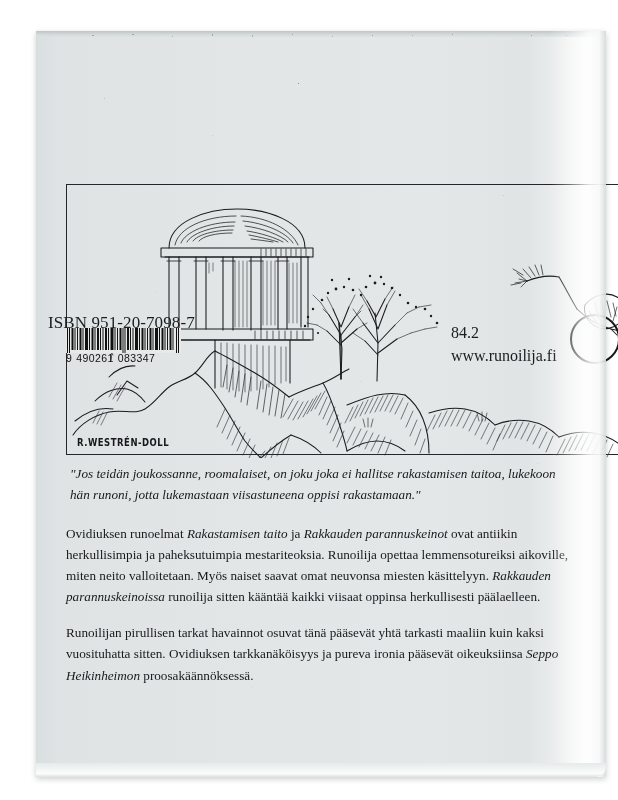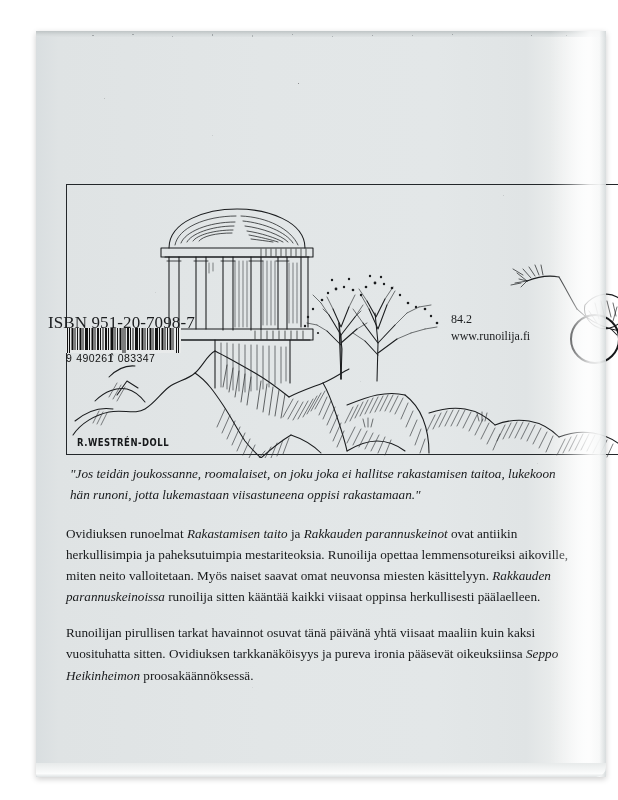--- a/index.html
+++ b/index.html
@@ -116,22 +116,22 @@
     font-size:17px;color:#1b1d1f;letter-spacing:.1px;
   }
   #barcode-wrap{position:absolute;left:30px;top:297px;width:115px;}
   #barcode{height:25px;width:115px;display:block;}
   #barcode-digits{
     font-family:"Liberation Sans", sans-serif;
     font-size:10.5px;color:#111;letter-spacing:.4px;
     display:flex;gap:4px;margin-top:-1px;
   }
   #pub{
-    position:absolute;left:415px;top:280px;
-    font-size:12px;line-height:1.45;color:#1b1d1f;
+    position:absolute;left:415px;top:290px;
+    font-size:16px;line-height:1.45;color:#1b1d1f;
   }
   #gum-circle{
     position:absolute;right:-14px;top:283px;width:46px;height:46px;
     border:2.4px solid #16181a;border-radius:50%;
   }
 </style>
 </head>
 <body>
 
 <div id="photo">
@@ -452,21 +452,21 @@
             <path d="M414 238 L412 230 M417 238 L417 229 M420 238 L422 230"></path>
           </g>
         </g>
       </svg>
       <div id="illo-sign">R.WESTRÉN-DOLL</div>
     </div>
 
     <div id="textblock">
       <p class="quote">"Jos teidän joukossanne, roomalaiset, on joku joka ei hallitse rakastamisen taitoa, lukekoon hän runoni, jotta lukemastaan viisastuneena oppisi rakastamaan."</p>
       <p class="para"><span>Ovidiuksen runoelmat </span><em>Rakastamisen taito</em><span> ja </span><em>Rakkauden parannuskeinot</em><span> ovat antiikin herkullisimpia ja paheksutuimpia mestariteoksia. Runoilija opettaa lemmensotureiksi aikoville, miten neito valloitetaan. Myös naiset saavat omat neuvonsa miesten käsittelyyn. </span><em>Rakkauden parannuskeinoissa</em><span> runoilija sitten kääntää kaikki viisaat oppinsa herkullisesti päälaelleen.</span></p>
-      <p class="para"><span>Runoilijan pirullisen tarkat havainnot osuvat tänä päivänä yhtä viisaat maaliin kuin kaksi vuosituhatta sitten. Ovidiuksen tarkkanäköisyys ja pureva ironia pääsevät oikeuksiinsa </span><em>Seppo Heikinheimon</em><span> proosakäännöksessä.</span></p>
+      <p class="para"><span>Runoilijan pirullisen tarkat havainnot osuvat tänä pääsevät yhtä tarkasti maaliin kuin kaksi vuosituhatta sitten. Ovidiuksen tarkkanäköisyys ja pureva ironia pääsevät oikeuksiinsa </span><em>Seppo Heikinheimon</em><span> proosakäännöksessä.</span></p>
     </div>
 
     <div id="isbn">ISBN 951-20-7098-7</div>
 
     <div id="barcode-wrap">
       <svg id="barcode" viewBox="0 0 230 50" preserveAspectRatio="none">
         <rect x="0" y="0" width="230" height="50" fill="#e8eaea"></rect>
         <g fill="#111111">
           <rect x="2" y="0" width="2" height="50"></rect>
             <rect x="6" y="0" width="2" height="50"></rect>

